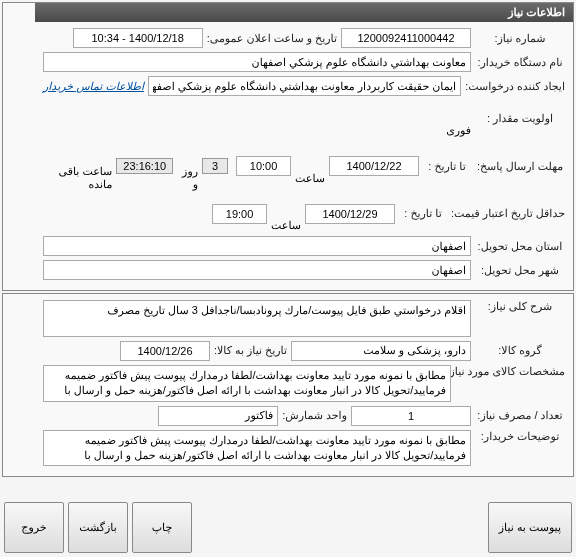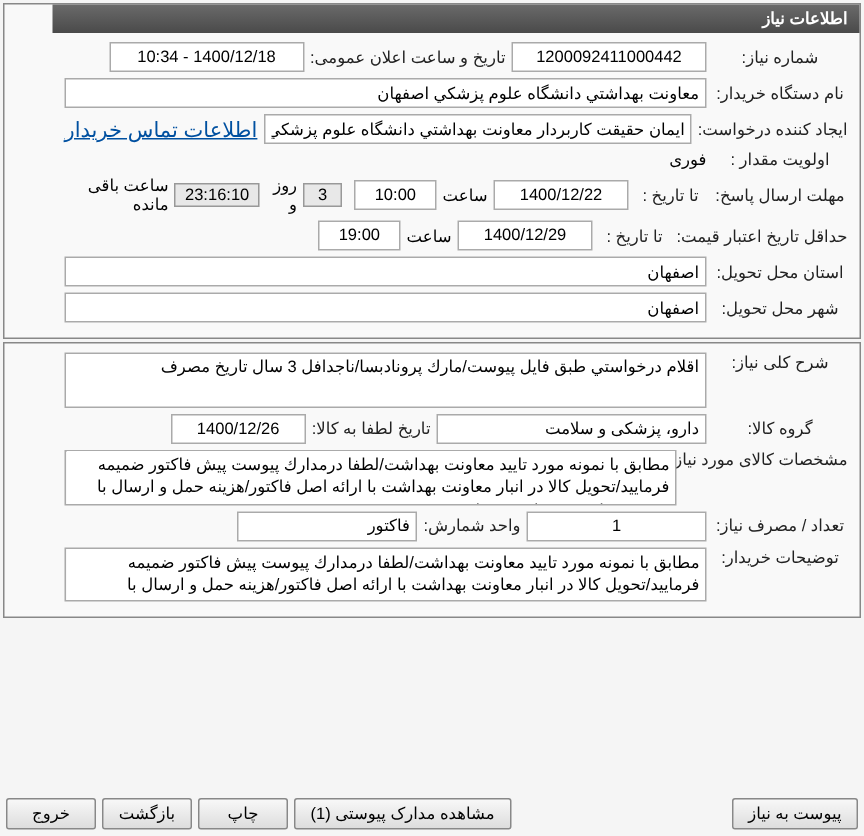--- a/index.html
+++ b/index.html
@@ -59,36 +59,37 @@
   font-size: 11px;
   font-family: Tahoma, Arial, sans-serif;
   width: 100%;
   resize: none;
   text-align: right;
   line-height: 1.4;
 }
 .btn {
   border: 1px solid #888;
   background: linear-gradient(to bottom, #f8f8f8, #ddd);
-  padding: 3px 10px;
+  padding: 18px 10px;
   font-size: 11px;
   font-family: Tahoma, Arial, sans-serif;
   cursor: pointer;
   border-radius: 2px;
 }
 .btn-link {
   color: #0050a0;
   text-decoration: underline;
   cursor: pointer;
-  font-size: 14px;
+  font-size: 11px;
   background: none;
   border: none;
   padding: 0;
-}
-.sm-text { font-size: 11px; }
+  font-style: italic;
+}
+.sm-text { font-size: 11px; margin-top: 24px; }
 .footer {
   position: absolute;
   bottom: 4px;
   left: 4px;
   right: 4px;
   display: flex;
   gap: 4px;
   justify-content: flex-start;
   direction: ltr;
 }
@@ -170,21 +171,21 @@
   <div class="panel-body">
 
     <div class="row" style="align-items:flex-start">
       <span class="label">شرح کلی نیاز:</span>
       <textarea class="textarea" rows="2" readonly="" style="">اقلام درخواستي طبق فايل پيوست/مارك پرونادبسا/ناجدافل 3 سال تاريخ مصرف</textarea>
     </div>
 
     <div class="row">
       <span class="label">گروه کالا:</span>
       <input class="input" style="width: 180px; text-align: right;" readonly="" value="دارو، پزشکی و سلامت">
-      <span class="label" style="min-width:auto">تاریخ لطفا به کالا:</span>
+      <span class="label" style="min-width:auto">تاریخ نیاز به کالا:</span>
       <input class="input" style="width: 90px;" readonly="" value="1400/12/26">
     </div>
 
     <div class="row" style="align-items:flex-start">
       <span class="label" style="min-width:110px">مشخصات کالای مورد نیاز:</span>
       <textarea class="textarea" rows="2" readonly="" style="">مطابق با نمونه مورد تاييد معاونت بهداشت/لطفا درمدارك پيوست پيش فاكتور ضميمه فرماييد/تحويل كالا در انبار معاونت بهداشت با ارائه اصل فاكتور/هزينه حمل و ارسال با فروشنده اسيت/پرداخت 6 ماهه</textarea>
     </div>
 
     <div class="row">
       <span class="label">تعداد / مصرف نیاز:</span>
@@ -198,16 +199,15 @@
       <textarea class="textarea" rows="2" readonly="" style="">مطابق با نمونه مورد تاييد معاونت بهداشت/لطفا درمدارك پيوست پيش فاكتور ضميمه فرماييد/تحويل كالا در انبار معاونت بهداشت با ارائه اصل فاكتور/هزينه حمل و ارسال با فروشنده است/پرداخت 6 ماهه</textarea>
     </div>
 
   </div>
 </div>
 
 <div class="footer">
   <button class="btn">خروج</button>
   <button class="btn">بازگشت</button>
   <button class="btn">چاپ</button>
-  <button class="btn">مشاهده مدارک پیوستی (1)</button>
   <span style="flex:1"></span>
   <button class="btn">پيوست به نیاز</button>
 </div>
 
 </body></html>

